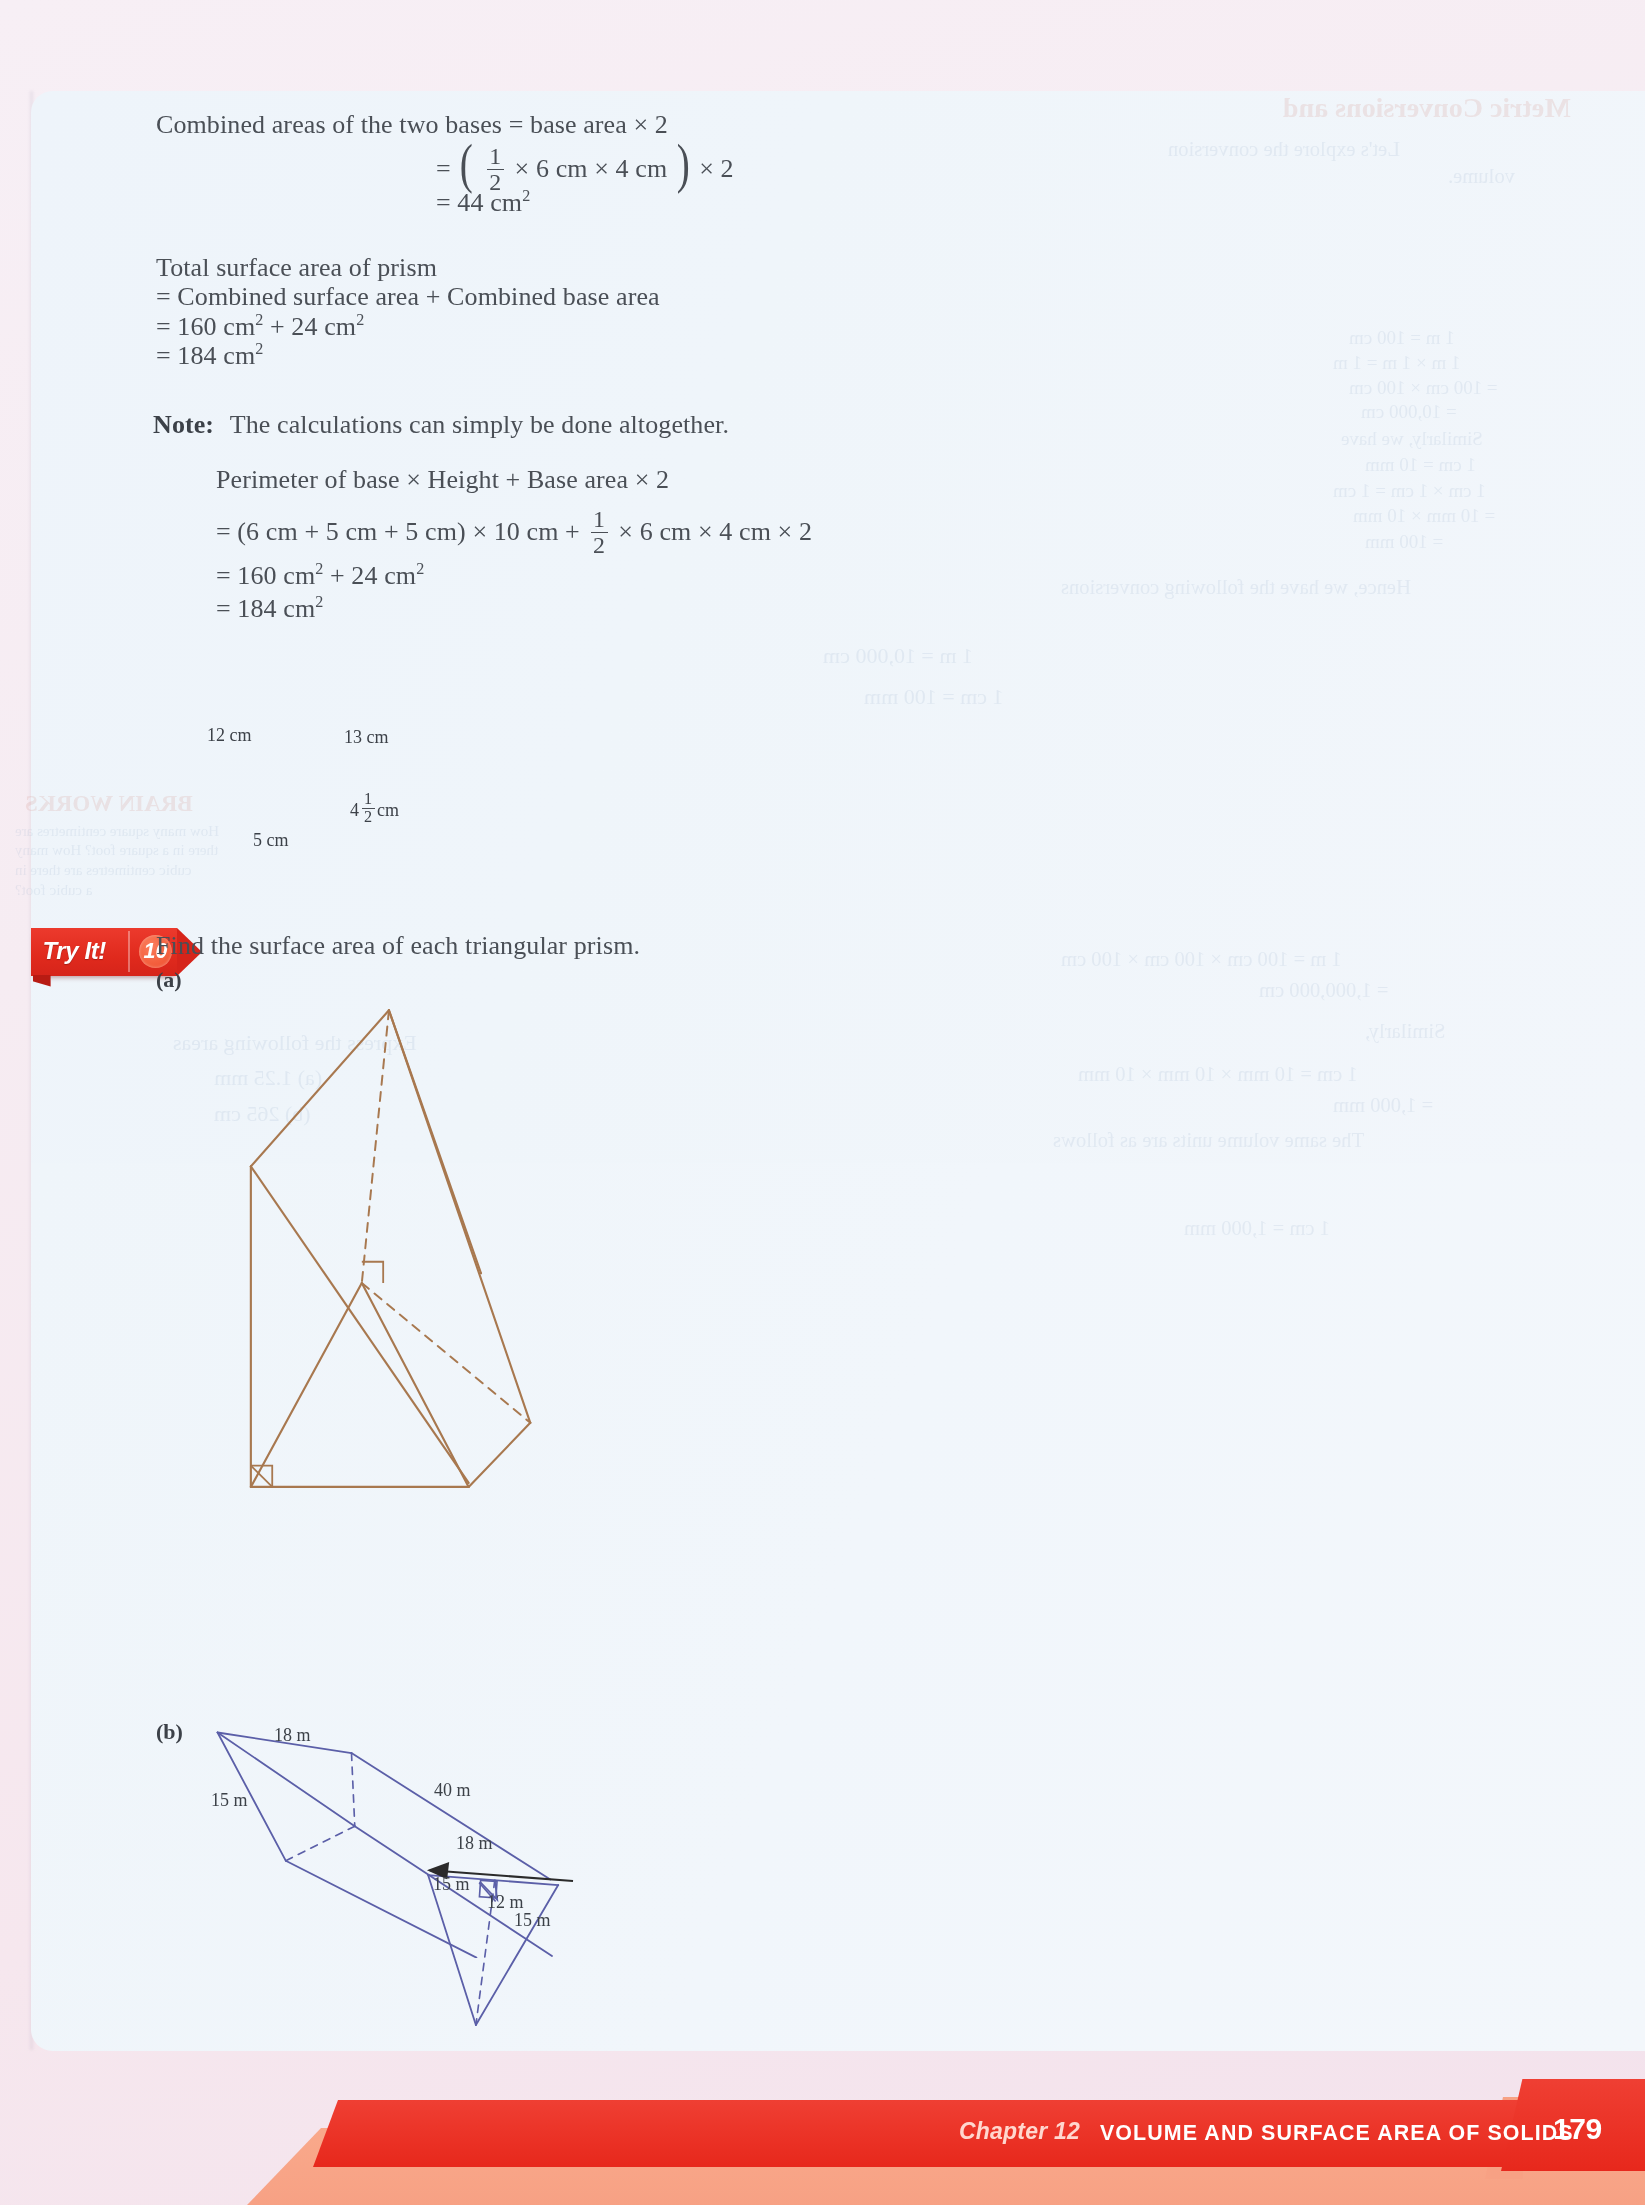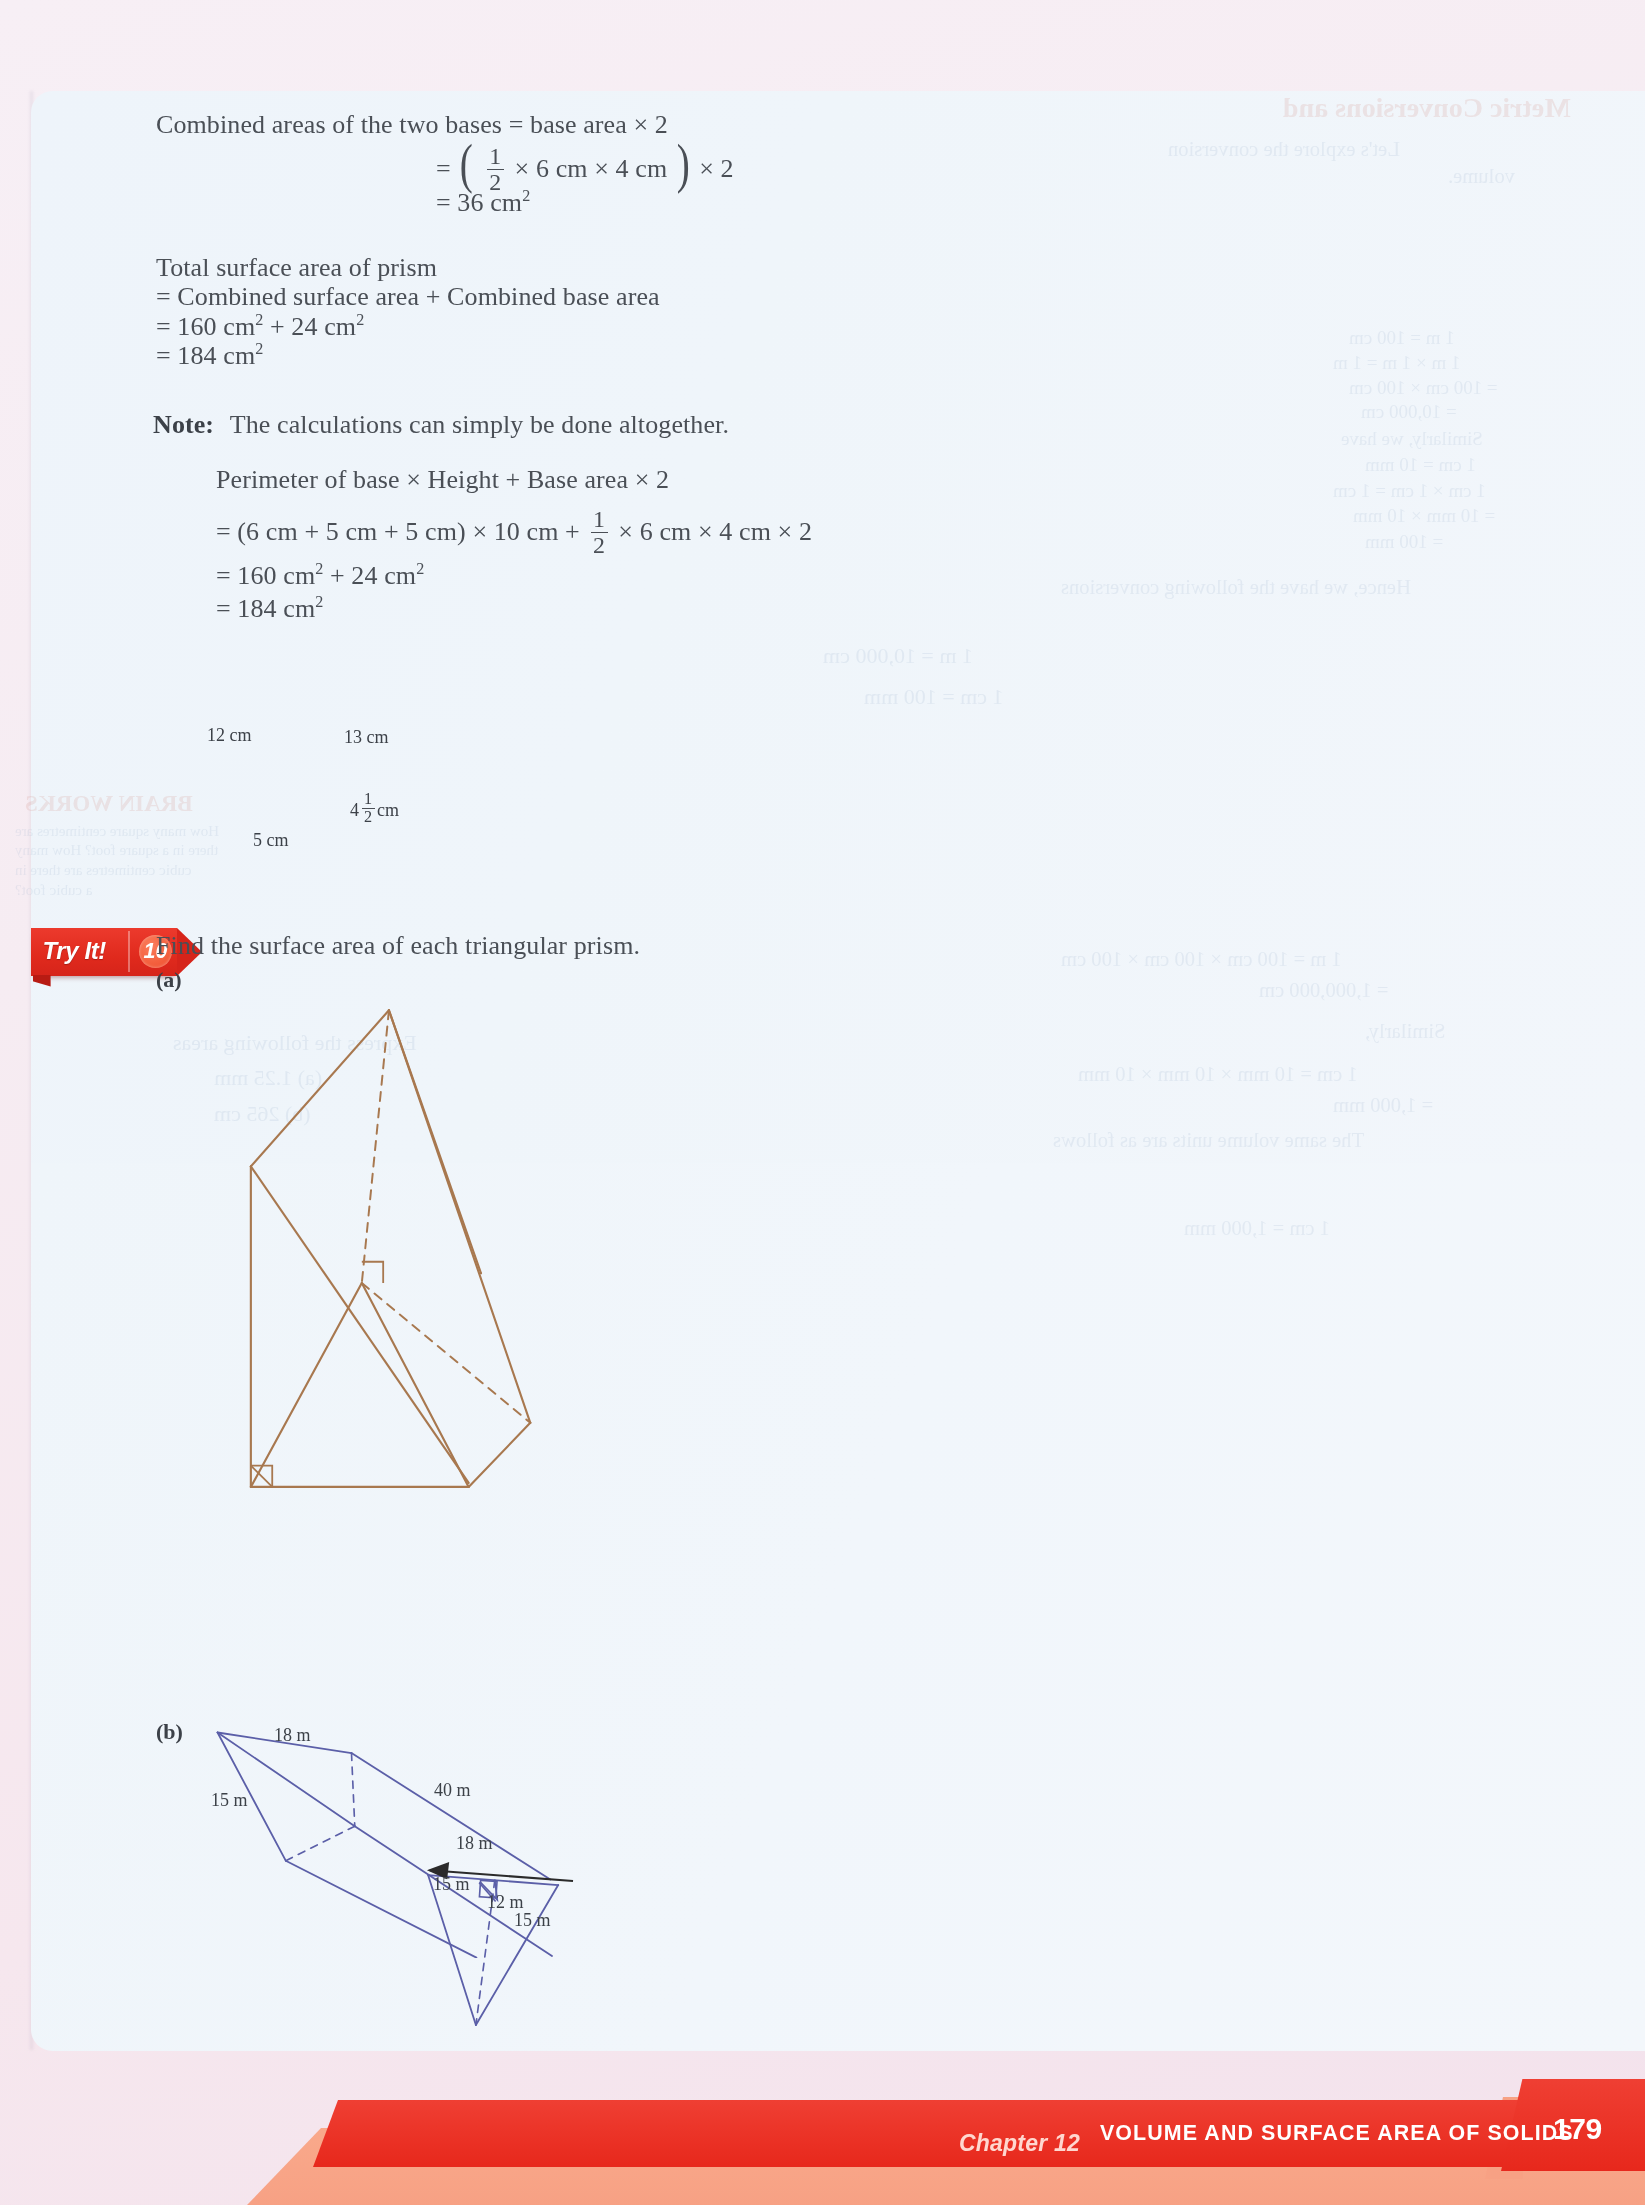--- a/index.html
+++ b/index.html
@@ -210,21 +210,20 @@
   }
   #footer-chapter {
     position: absolute;
     left: 959px; top: 69px;
     color: #ffd7cf;
     font-family: "Liberation Sans", sans-serif;
     font-weight: bold;
     font-style: italic;
     font-size: 23px;
     letter-spacing: 0.2px;
-    margin-top: 12px;
   }
   #footer-title {
     position: absolute;
     left: 1100px; top: 72px;
     color: #ffffff;
     font-family: "Liberation Sans", sans-serif;
     font-weight: bold;
     font-size: 21.4px;
     letter-spacing: 1.1px;
   }
@@ -288,21 +287,21 @@
   <span class="frac">
     <span class="num">1</span>
     <span class="den">2</span>
   </span>
   <span>× 6 cm × 4 cm</span>
   <span class="bigparen">)</span>
   <span>× 2</span>
 </div>
 
 <div class="body-text" style="left:436px;top:188px;">
-  <span>= 36 cm</span><sup>2</sup>
+  <span>= 44 cm</span><sup>2</sup>
 </div>
 
 <div class="body-text" style="left:156px;top:253px;">
   <span>Total surface area of prism</span>
 </div>
 <div class="body-text" style="left:156px;top:282px;">
   <span>= Combined surface area + Combined base area</span>
 </div>
 <div class="body-text" style="left:156px;top:312px;">
   <span>= 160 cm</span><sup>2</sup><span> + 24 cm</span><sup>2</sup>

